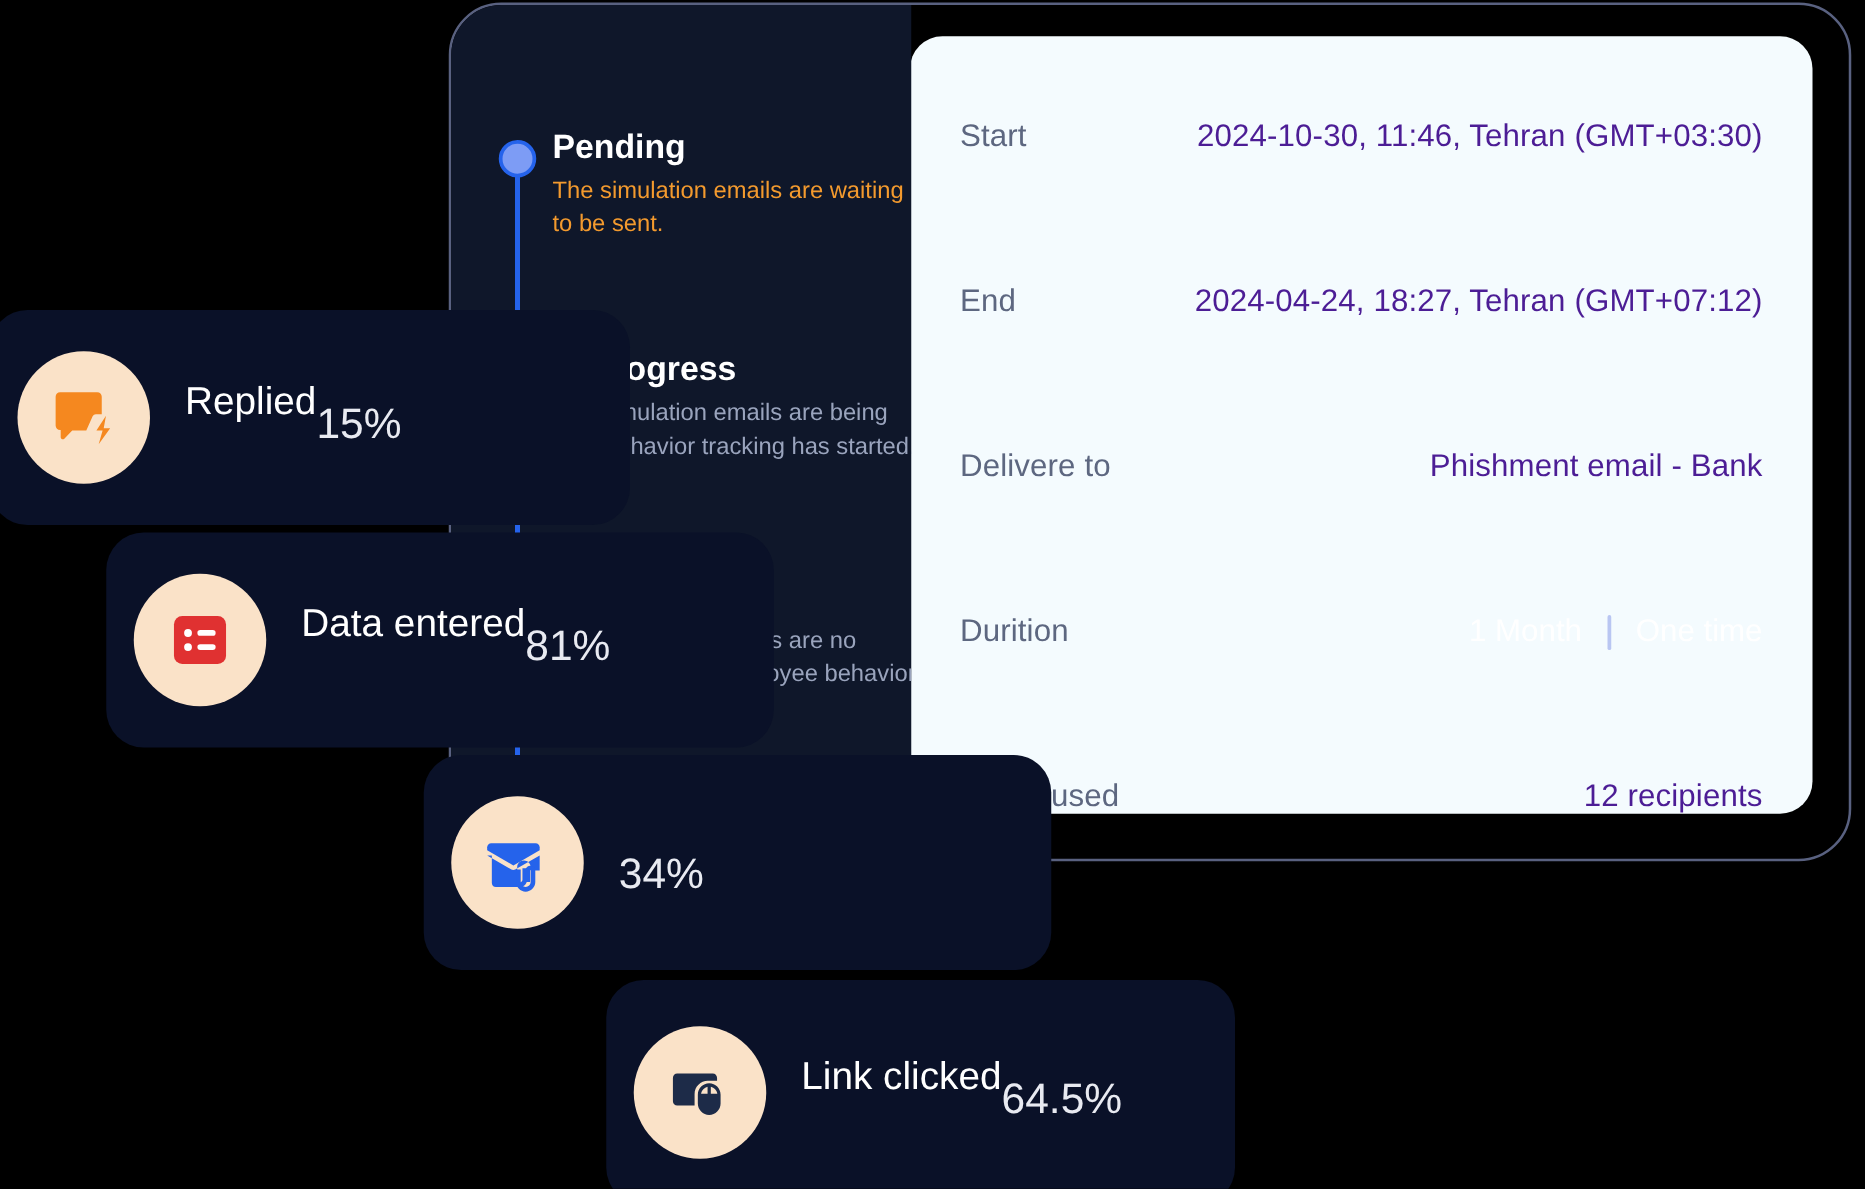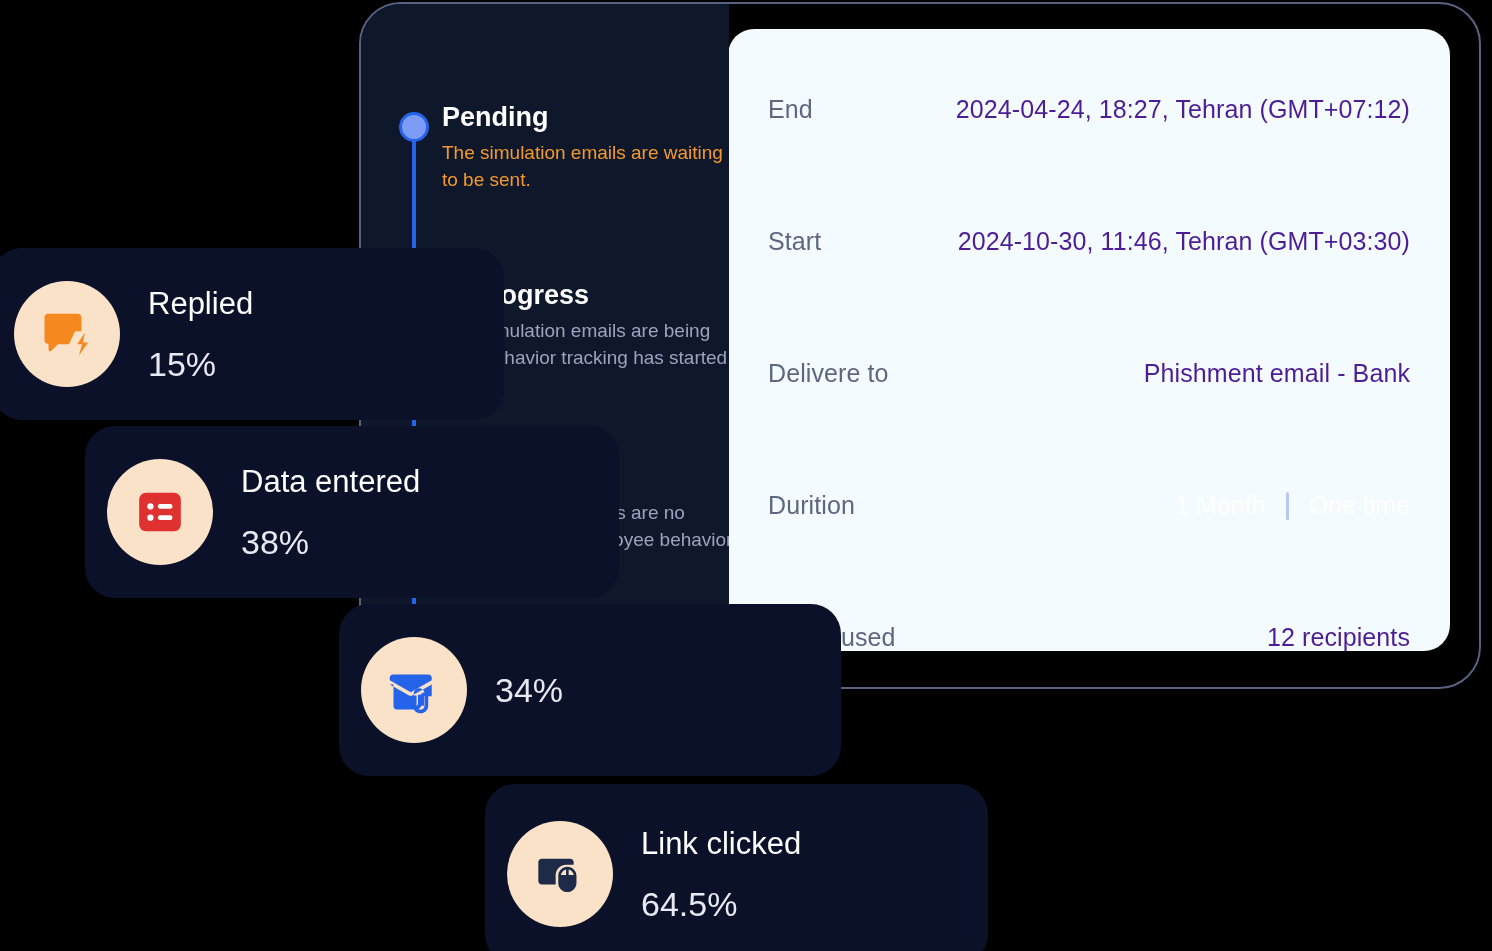--- a/index.html
+++ b/index.html
@@ -145,62 +145,63 @@
     border-radius: 50%;
     background: #fae2c8;
     display: flex;
     align-items: center;
     justify-content: center;
     flex: 0 0 auto;
   }
   .card .textcol {
     margin-left: 28px;
     display: flex;
-    flex-direction: column;
+    flex-direction: row;
     justify-content: center;
   }
   .card .ctitle {
     font-size: 31px;
     color: #ffffff;
     line-height: 1.1;
     margin-bottom: 26px;
     white-space: nowrap;
   }
   .card .cvalue {
     font-size: 34px;
     color: #e8eaf1;
     line-height: 1;
     white-space: nowrap;
+    margin-top: 18px;
   }
 
   
   .card.c0 { left: -8px;  top: 248px; width: 512px; height: 172px; }
   .card.c1 { left: 85px;  top: 426px; width: 534px; height: 172px; }
   .card.c2 { left: 339px; top: 604px; width: 502px; height: 172px; }
   .card.c3 { left: 485px; top: 784px; width: 503px; height: 180px; }
 
   svg { display: block; }
 </style>
 </head>
 <body>
 
 <div id="stage">
 
   <div class="outer-frame"></div>
 
   <div class="detail-panel">
 
     <div class="detail-row">
+      <div class="detail-label">Start</div>
+      <div class="detail-value">2024-10-30, 11:46, Tehran (GMT+03:30)</div>
+    </div>
+
+    <div class="detail-row">
       <div class="detail-label">End</div>
       <div class="detail-value">2024-04-24, 18:27, Tehran (GMT+07:12)</div>
-    </div>
-
-    <div class="detail-row">
-      <div class="detail-label">Start</div>
-      <div class="detail-value">2024-10-30, 11:46, Tehran (GMT+03:30)</div>
     </div>
 
     <div class="detail-row">
       <div class="detail-label">Delivere to</div>
       <div class="detail-value">Phishment email - Bank</div>
     </div>
 
     <div class="detail-row">
       <div class="detail-label">Durition</div>
       <div class="dur-wrap">
@@ -259,21 +260,21 @@
           <rect x="2" y="2.8" width="20" height="18.4" rx="3.2" fill="#e03131"></rect>
           <circle cx="7.4" cy="9.3" r="1.5" fill="#ffffff"></circle>
           <circle cx="7.4" cy="14.7" r="1.5" fill="#ffffff"></circle>
           <rect x="11" y="8.2" width="7" height="2.2" rx="1.1" fill="#ffffff"></rect>
           <rect x="11" y="13.6" width="7" height="2.2" rx="1.1" fill="#ffffff"></rect>
         </svg>
       </span>
     </div>
     <div class="textcol">
       <div class="ctitle">Data entered</div>
-      <div class="cvalue">38%</div>
+      <div class="cvalue">81%</div>
     </div>
   </div>
 
   <div class="card c2">
     <div class="bubble">
       <span>
         <svg width="56" height="56" viewBox="0 0 24 24">
           <path fill="#2563eb" d="M3 5.4h15.2c.8 0 1.4.6 1.4 1.4v1L10.6 13 1.6 7.8v-1c0-.8.6-1.4 1.4-1.4z"></path>
           <path fill="#2563eb" d="M1.6 9.6l8.3 4.8c.4.2.9.2 1.3 0l8.4-4.8v5.1h-3.1v-1.1c0-1.3-1-2.3-2.3-2.3s-2.3 1-2.3 2.3v4.3c0 .5.4.9.9.9s.9-.4.9-.9v-3.9h1.6v3.9c0 1.4-1.1 2.5-2.5 2.5h-8.2c-.8 0-1.4-.6-1.4-1.4V9.6z"></path>
           <path fill="#2563eb" d="M16.5 13.1c.9 0 1.6.7 1.6 1.6v4c0 1.8-1.5 3.3-3.3 3.3s-3.3-1.5-3.3-3.3v-4.3h1.6v4.3c0 .9.8 1.7 1.7 1.7s1.7-.8 1.7-1.7v-4c0-.1 0-.1-.1-.1s-.1 0-.1.1v4h-1.6v-4c.1-.9.8-1.6 1.8-1.6z"></path>

